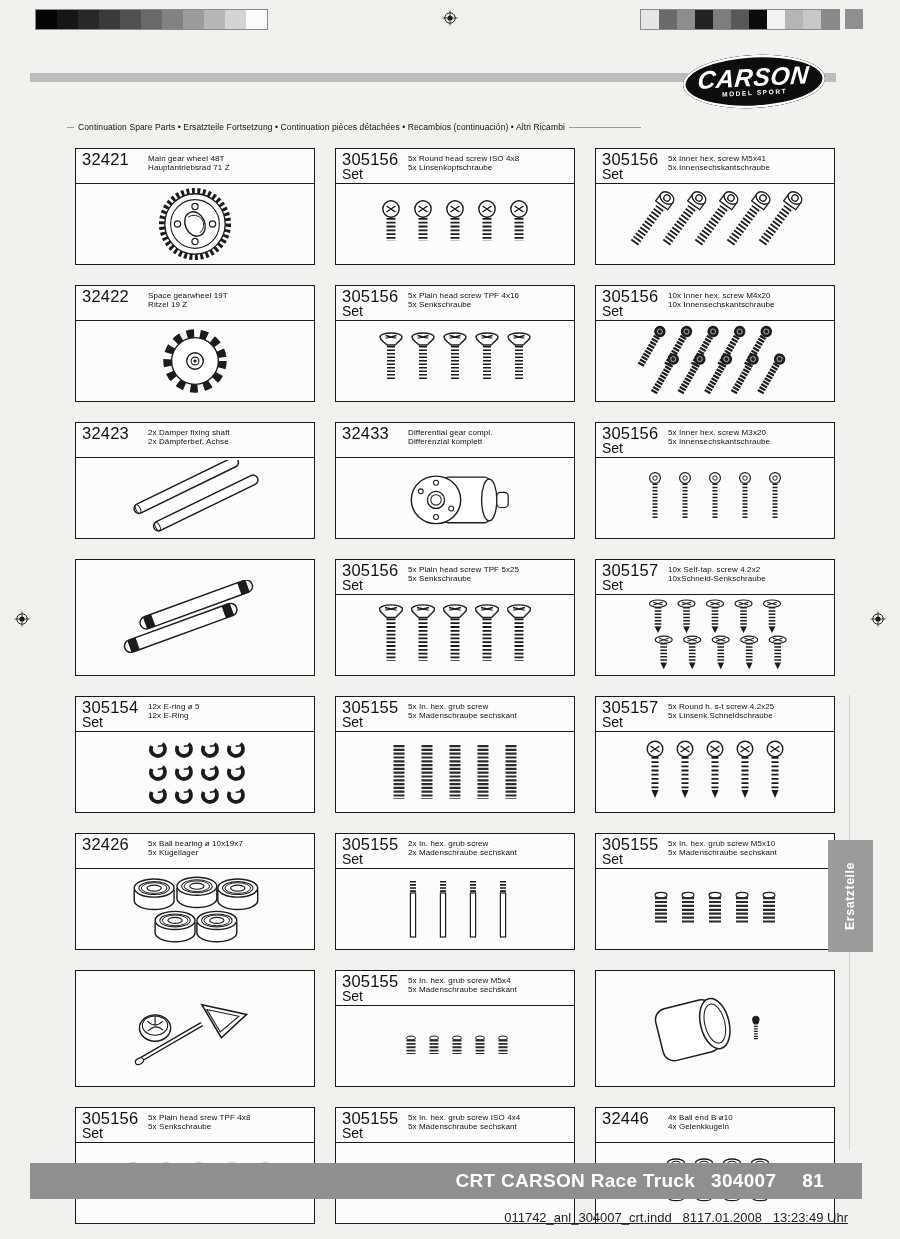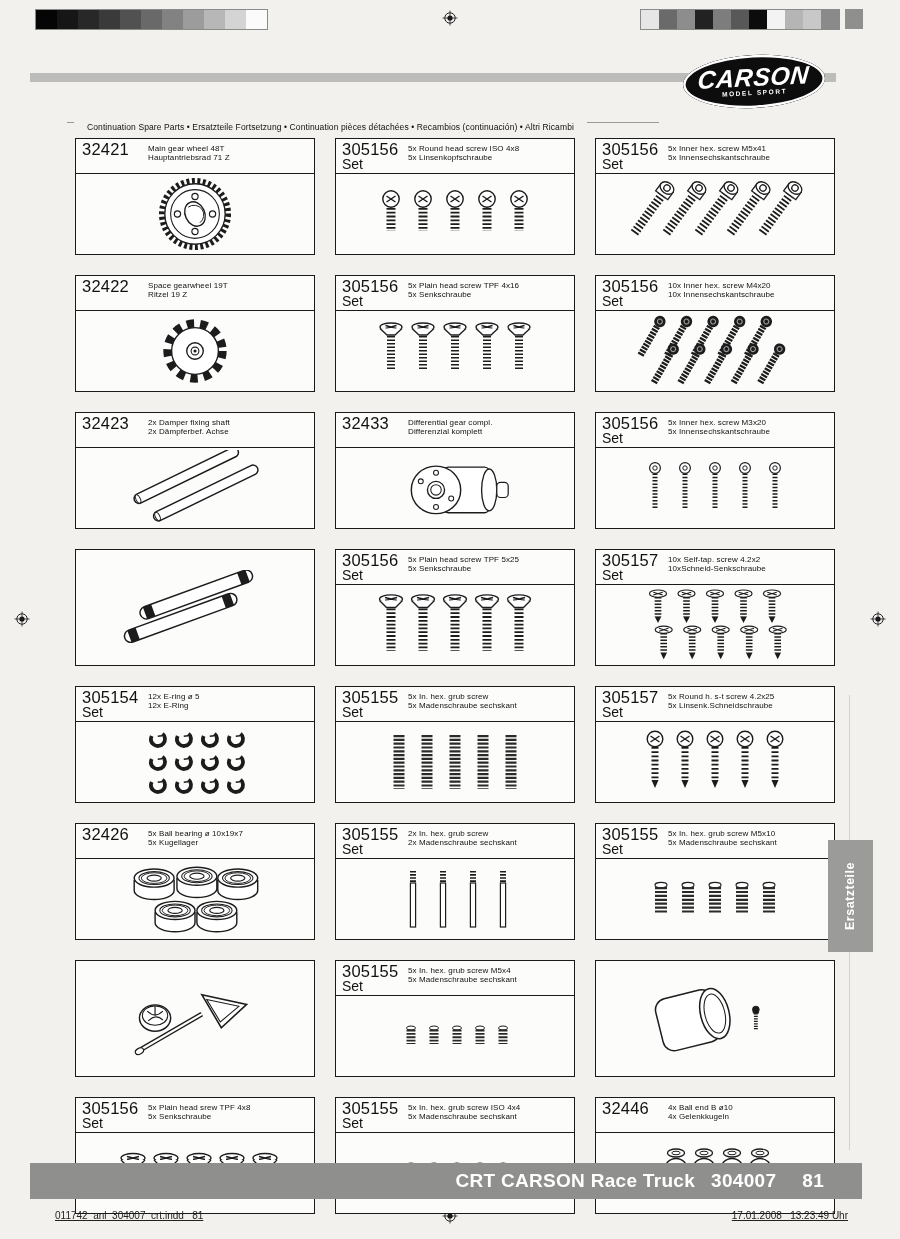--- a/index.html
+++ b/index.html
@@ -19,45 +19,45 @@
   
   .reg{position:absolute;width:16px;height:16px;}
   
   .gray-bar{position:absolute;left:30px;top:73px;width:806px;height:9px;background:#bcbcbb;}
   .logo{position:absolute;left:683px;top:55px;width:142px;height:53px;background:#0d0d0d;border-radius:50%;
     box-shadow:inset 0 0 0 2.5px #fff, inset 0 0 0 5px #0d0d0d;
     display:flex;flex-direction:column;align-items:center;justify-content:center;transform:rotate(-3deg);}
   .logo .name{color:#fff;font-style:italic;font-weight:bold;font-size:25px;line-height:22px;letter-spacing:.5px;transform:skewX(-8deg);}
   .logo .sub{color:#fff;font-size:6.5px;font-weight:bold;letter-spacing:1.6px;line-height:8px;margin-top:1px;}
   
-  .heading-row{position:absolute;left:67px;top:122px;width:740px;display:flex;gap:13px;}
+  .heading-row{position:absolute;left:67px;top:122px;width:740px;display:flex;align-items:center;gap:4px;}
   .heading-dash{width:7px;height:1px;background:#9a9a9a;}
   .heading-text{font-size:8.5px;letter-spacing:.1px;white-space:nowrap;}
   .heading-line{width:72px;height:1px;background:#9a9a9a;}
   
-  .parts-grid{position:absolute;left:75px;top:138px;display:grid;grid-template-columns:repeat(3,240px);column-gap:12px;row-gap:11px;gap:20px;}
+  .parts-grid{position:absolute;left:75px;top:148px;display:grid;grid-template-columns:repeat(3,240px);column-gap:12px;row-gap:11px;gap:20px;}
   .part-box{width:240px;height:117px;background:#fcfcfa;border:1.6px solid #1a1a1a;box-sizing:border-box;display:flex;flex-direction:column;}
   .part-head{height:35px;flex:none;border-bottom:1.6px solid #1a1a1a;display:flex;padding:2px 4px 0 6px;box-sizing:border-box;}
   .part-id{width:66px;flex:none;}
   .part-number{font-size:16.5px;line-height:16px;letter-spacing:.2px;}
   .part-set{font-size:14px;line-height:15px;}
   .part-desc{padding-top:2.5px;font-size:8px;line-height:9.8px;letter-spacing:.1px;}
   .part-image{flex:1;display:flex;align-items:center;justify-content:center;overflow:hidden;}
   .part-image svg{max-width:226px;max-height:76px;}
   
   .side-rule{position:absolute;left:849px;top:695px;width:1px;height:455px;background:#d2d1ce;}
   .side-tab{position:absolute;left:828px;top:840px;width:45px;height:112px;background:#9b9b9a;display:flex;align-items:center;justify-content:center;}
   .side-tab span{transform:rotate(-90deg);color:#fff;font-weight:bold;font-size:12.5px;letter-spacing:.5px;white-space:nowrap;}
   
   .footer-bar{position:absolute;left:30px;top:1163px;width:832px;height:36px;background:#8f8f8e;
     display:flex;align-items:center;justify-content:flex-end;padding-right:38px;box-sizing:border-box;}
   .footer-bar span{color:#fff;font-weight:bold;font-size:19px;letter-spacing:.3px;}
   .footer-bar .num{margin-left:16px;text-align:center;}
   .footer-bar .pg{margin-left:26px;}
-  .print-row{position:absolute;left:55px;top:1210px;width:793px;display:flex;justify-content:space-between;font-size:10px;color:#222;text-decoration:underline;}
+  .print-row{position:absolute;left:55px;top:1210px;width:793px;display:flex;justify-content:flex-end;font-size:13px;color:#222;text-decoration:underline;}
   .print-row span{white-space:pre;}
 </style>
 </head>
 <body>
 
 <div class="strip strip-left">
     <div class="sw" style="background: rgb(5, 5, 5);"></div>
     <div class="sw" style="background: rgb(22, 22, 22);"></div>
     <div class="sw" style="background: rgb(40, 40, 40);"></div>
     <div class="sw" style="background: rgb(58, 58, 58);"></div>

